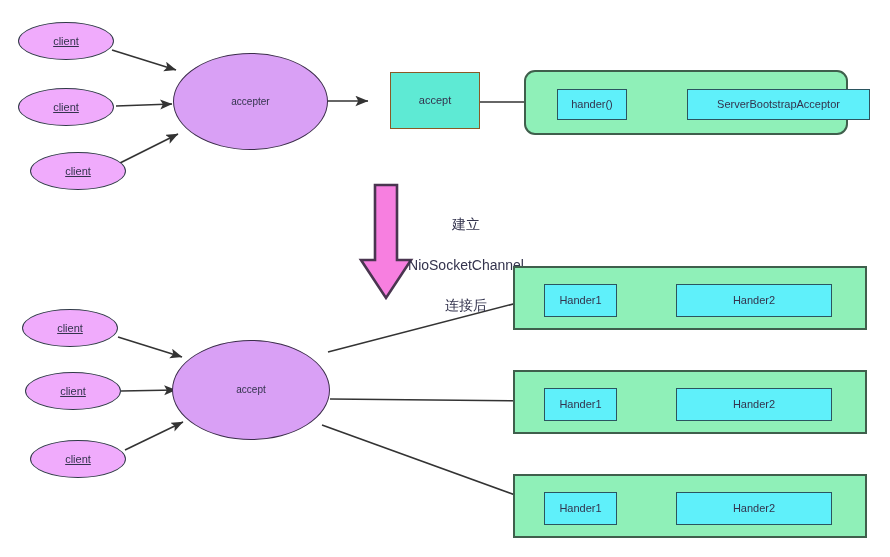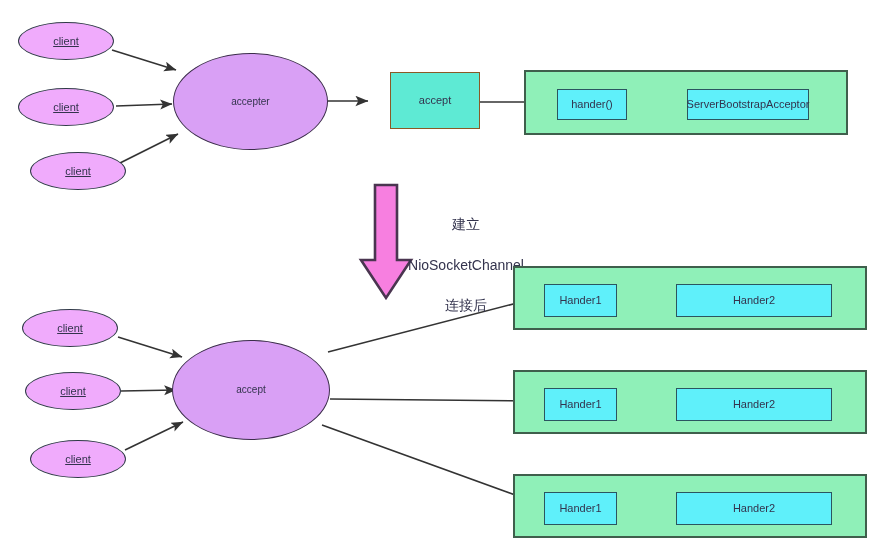--- a/index.html
+++ b/index.html
@@ -137,25 +137,25 @@
   </div>
 
   <div class="node ellipse-big" style="left:173px; top:53px; width:155px; height:97px;">
     <span>accepter</span>
   </div>
 
   <div class="node box-accept" style="left:370px; top:72px; width:90px; height:57px;">
     <span>accept</span>
   </div>
 
-  <div class="node group-green" style="left:524px; top:70px; width:324px; height:65px; display:block;">
+  <div class="node group-green" style="left:524px; top:70px; width:324px; height:65px; display:block;border-radius:11px;">
     <div class="node box-cyan" style="left:31px; top:17px; width:70px; height:31px;">
       <span>hander()</span>
     </div>
-    <div class="node box-cyan" style="left:161px; top:17px; width:122px; height:31px;">
+    <div class="node box-cyan" style="left:161px; top:17px; width:183px; height:31px;">
       <span>ServerBootstrapAcceptor</span>
     </div>
   </div>
 
   <div class="pink-arrow-wrap" style="left:358px; top:182px; width:56px; height:120px;">
     <svg width="56" height="120" viewBox="0 0 56 120" xmlns="http://www.w3.org/2000/svg">
       <path d="M17,3 L39,3 L39,78 L53,78 L28,116 L3,78 L17,78 Z" fill="#f77fe0" stroke="#4a3550" stroke-width="2.6" stroke-linejoin="miter"></path>
     </svg>
   </div>
 

